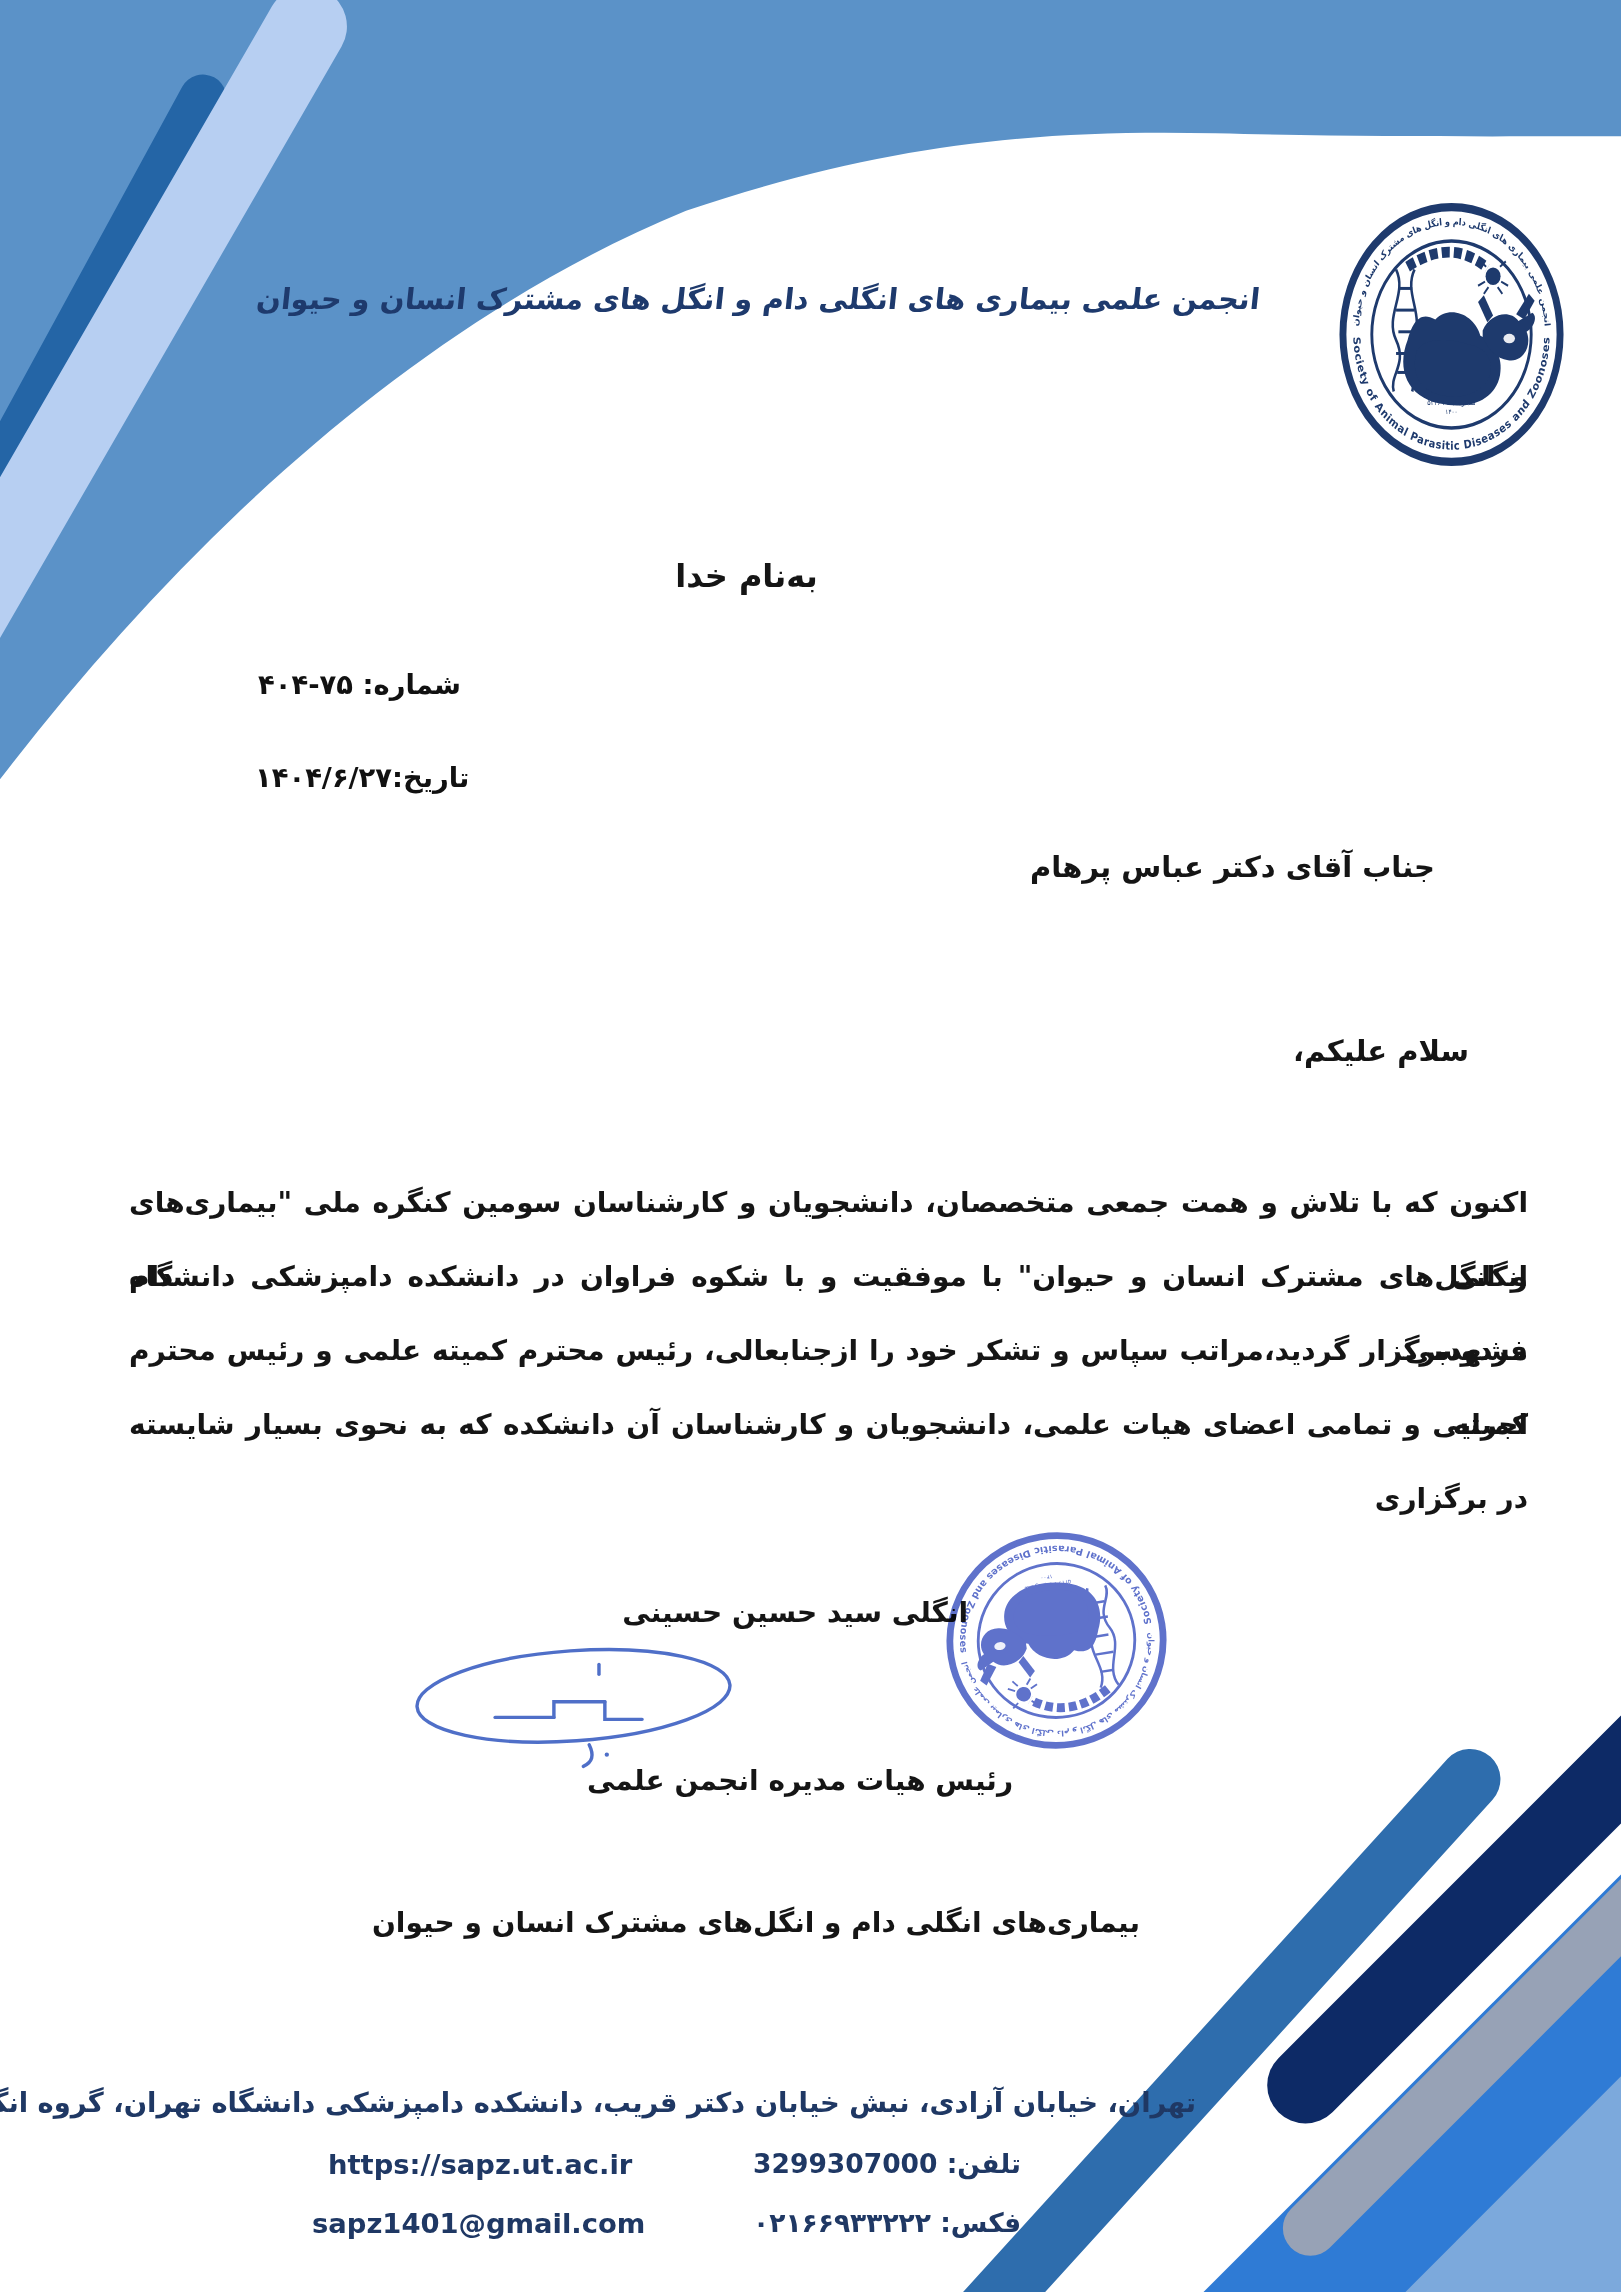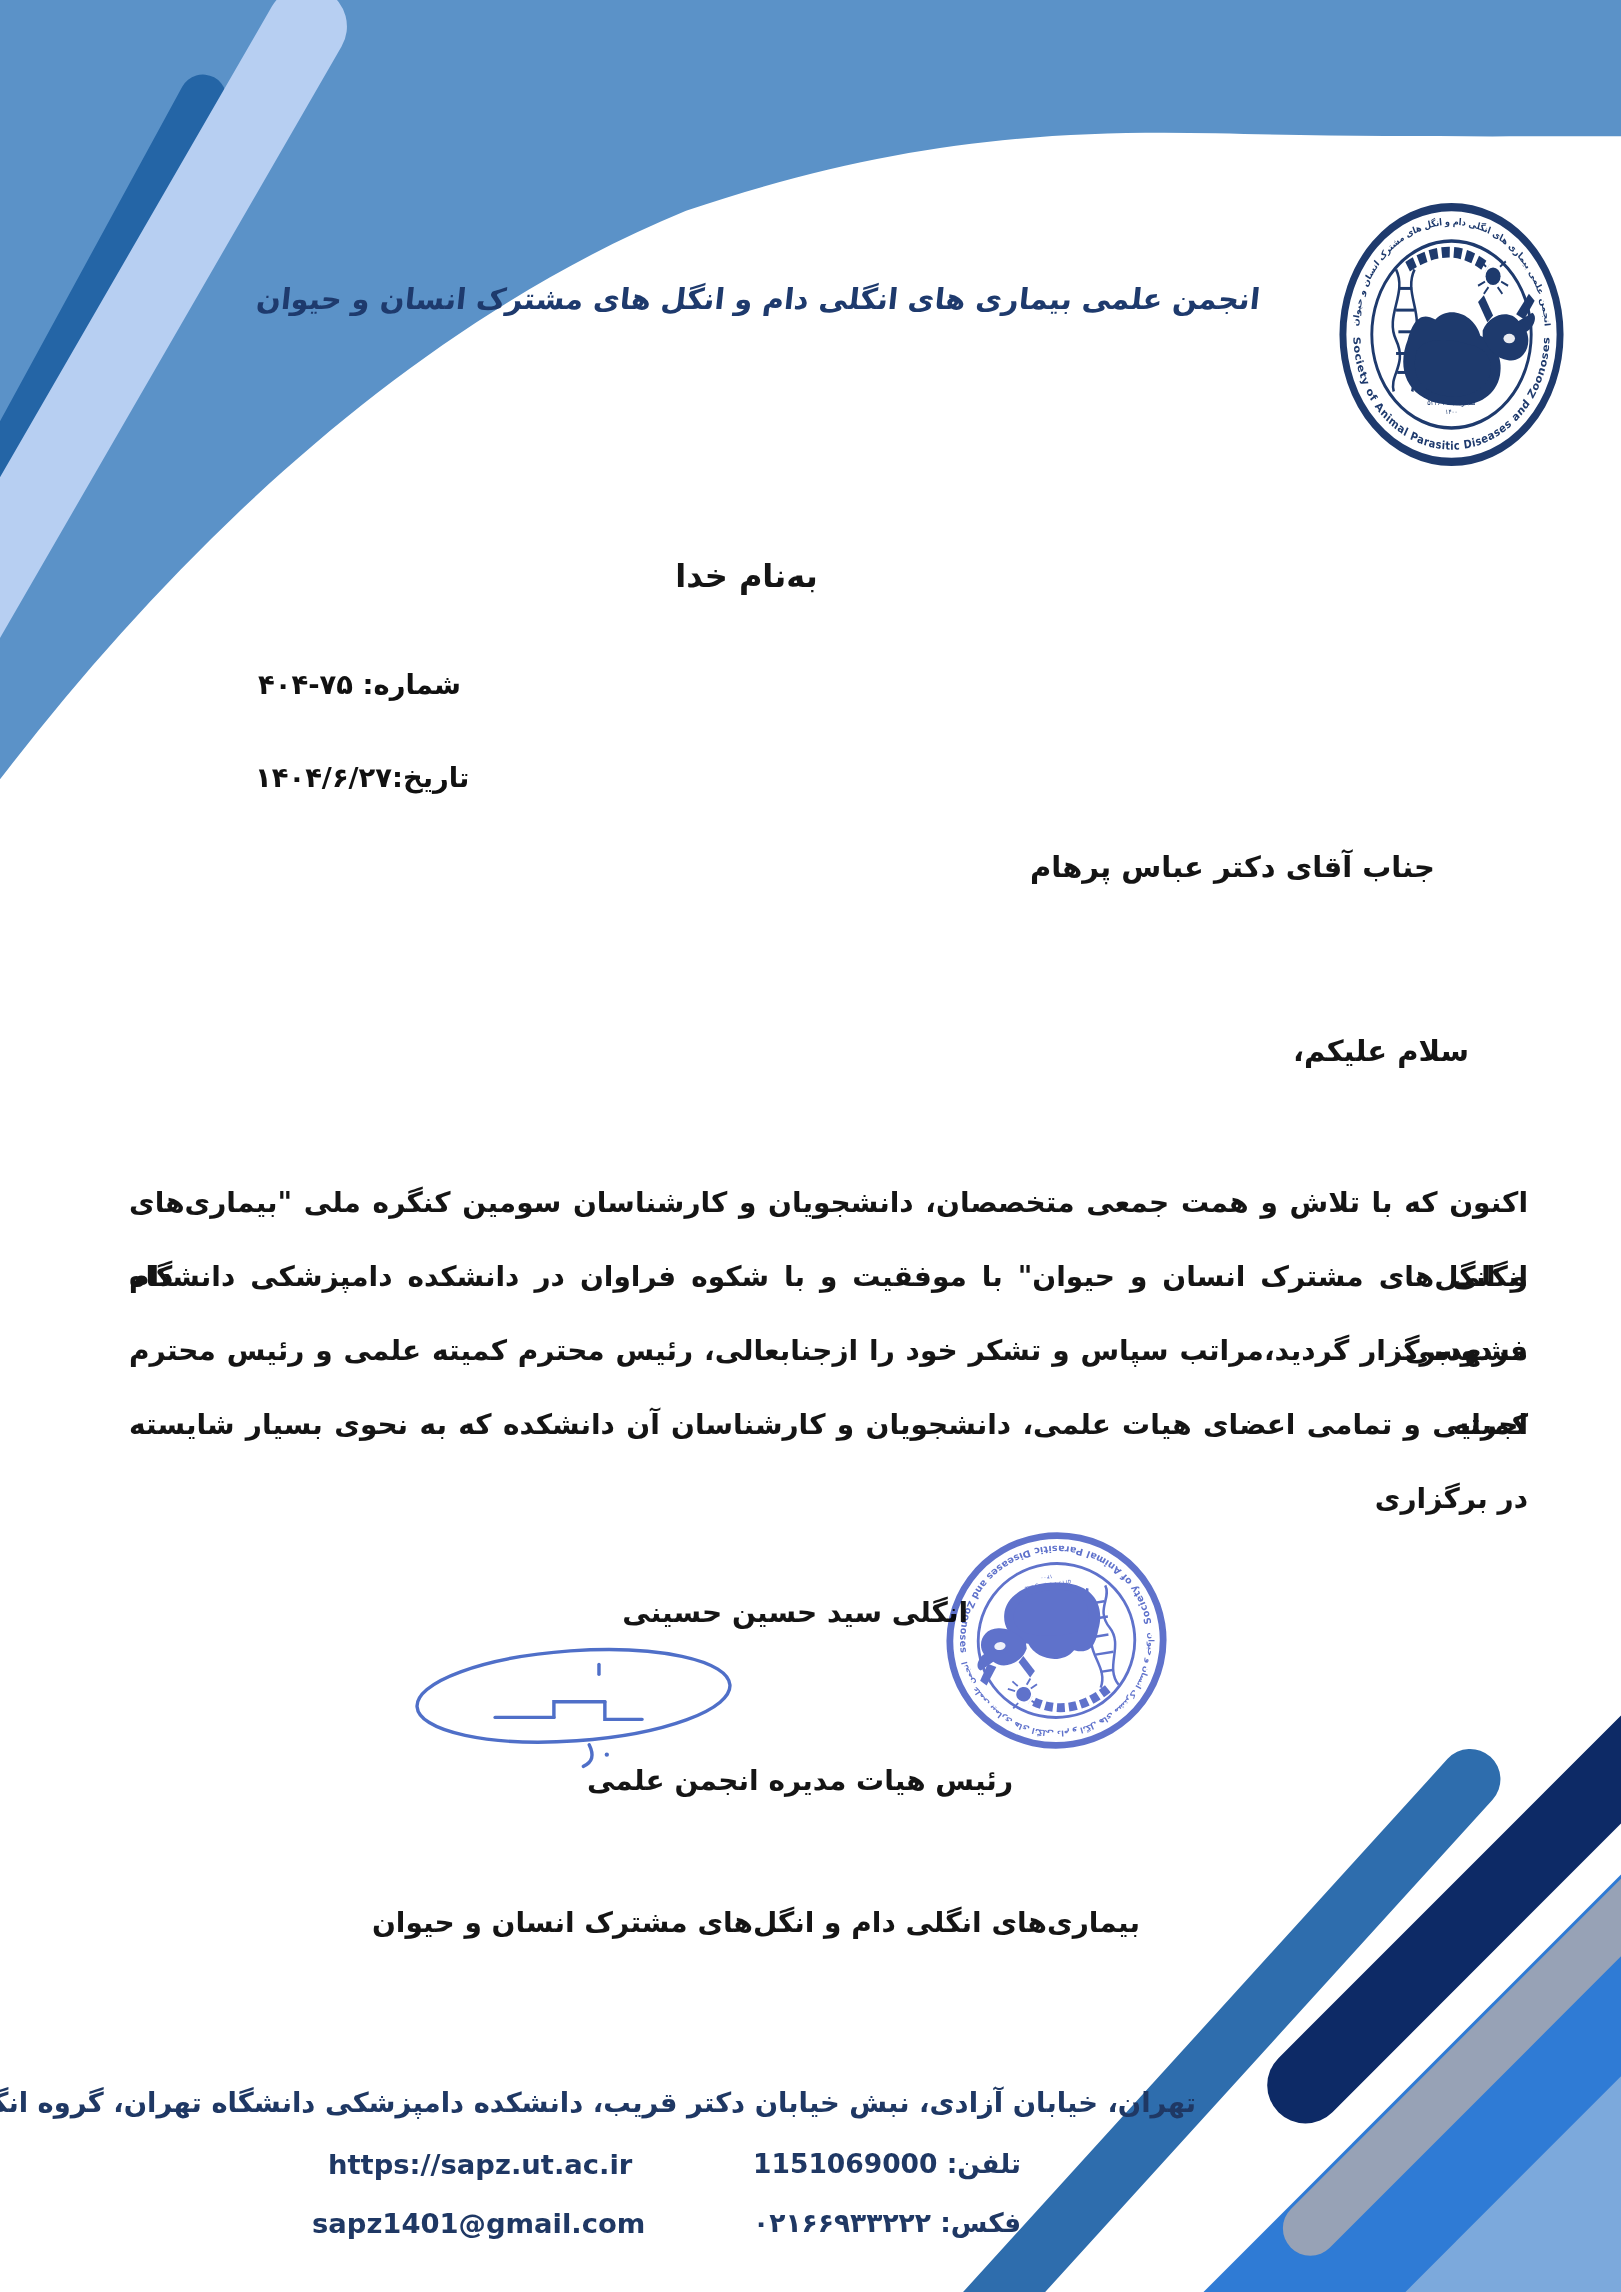--- a/index.html
+++ b/index.html
@@ -165,19 +165,19 @@
     <path class="sig-path" d="M206,36 L206,26"></path>
     <path class="sig-path" d="M196,108 q8,16 -6,22"></path>
     <circle cx="214" cy="118" r="2.2" fill="var(--signature_blue)"></circle>
   </svg>
 
   <svg class="abs stamp" viewBox="0 0 200 200" preserveAspectRatio="none">
     <use href="#society-logo"></use>
   </svg>
 
   <div class="txt f-address">تهران، خیابان آزادی، نبش خیابان دکتر قریب، دانشکده دامپزشکی دانشگاه تهران، گروه انگل‌شناسی</div>
-  <div class="txt f-phone">تلفن: 1151069000</div>
+  <div class="txt f-phone">تلفن: 3299307000</div>
   <div class="txt f-fax">فکس: ۰۲۱۶۶۹۳۳۲۲۲</div>
   <a class="txt f-web" href="#">https://sapz.ut.ac.ir</a>
   <a class="txt f-mail" href="#">sapz1401@gmail.com</a>
 
 </div>
 
 
 </body></html>

